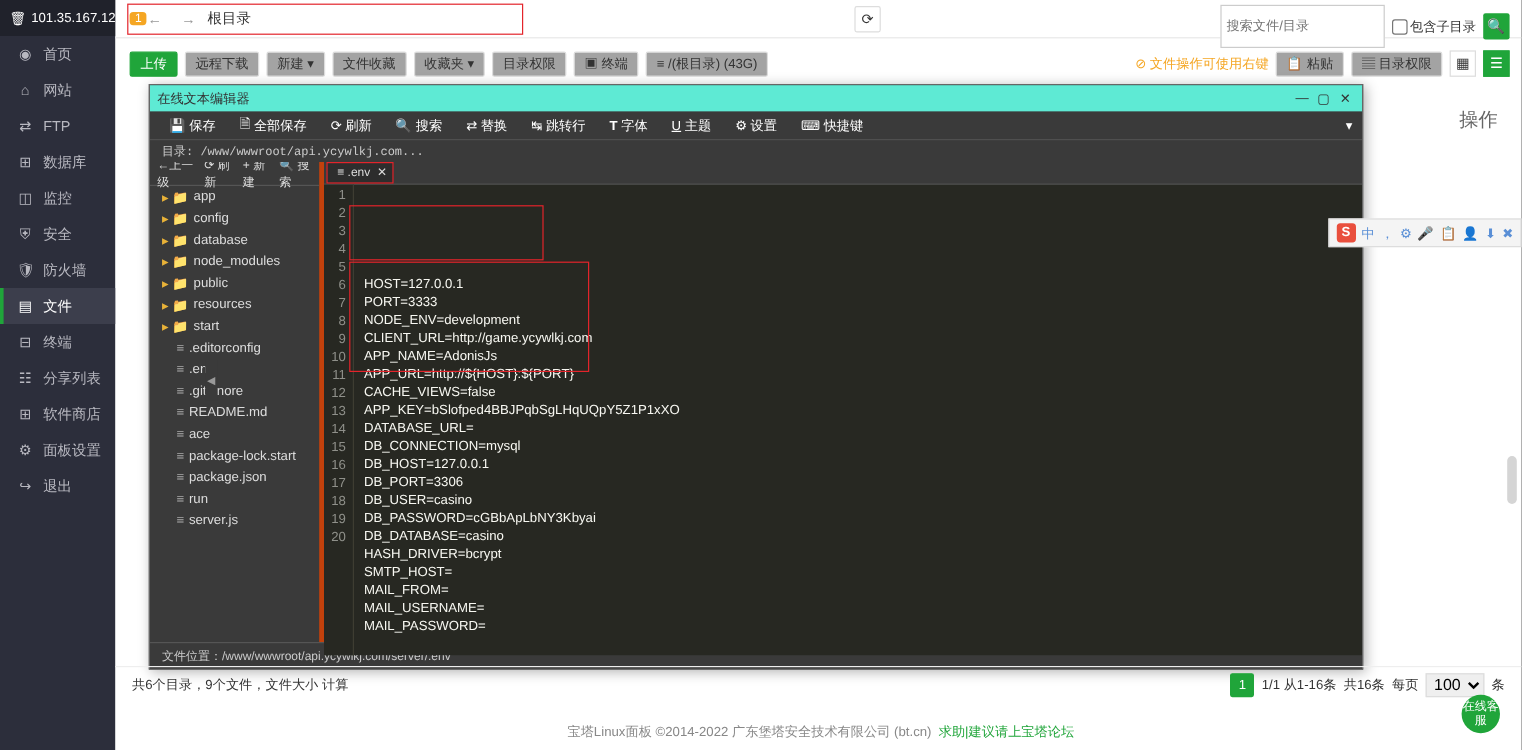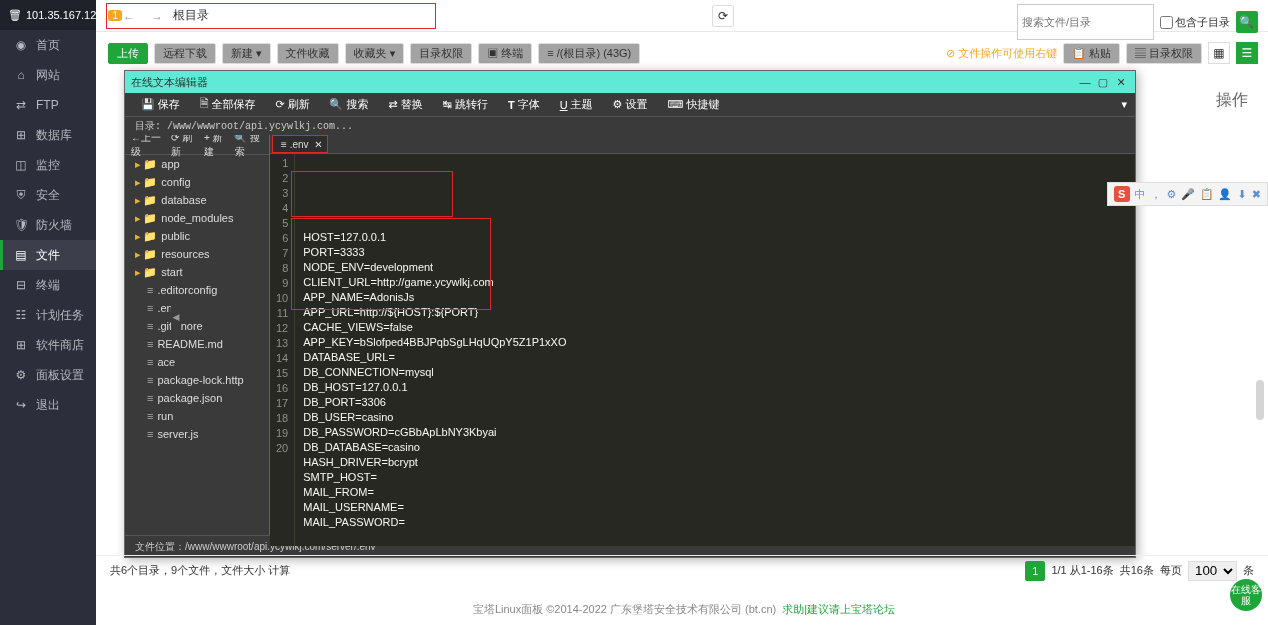--- a/index.html
+++ b/index.html
@@ -28,21 +28,21 @@
 .icon-view { border: 1px solid #ddd; width: 22px; height: 22px; display: flex; align-items: center; justify-content: center; cursor: pointer; }
 .icon-view.active { background: #20a53a; color: #fff; border-color: #20a53a; }
 .editor { position: absolute; top: 70px; left: 28px; width: 1012px; height: 488px; background: #3a3a3a; border: 1px solid #666; box-shadow: 2px 2px 10px rgba(0,0,0,.3); }
 .editor-title { height: 22px; background: #5eead4; display: flex; align-items: center; padding: 0 6px; font-size: 11px; justify-content: space-between; }
 .wctl { display: flex; gap: 2px; }
 .wctl span { width: 16px; height: 14px; display: flex; align-items: center; justify-content: center; cursor: pointer; font-size: 11px; }
 .ed-toolbar { height: 24px; background: #3a3a3a; display: flex; align-items: center; color: #fff; font-size: 11px; padding: 0 8px; gap: 4px; border-bottom: 1px solid #555; }
 .ed-tb { padding: 0 8px; display: flex; align-items: center; gap: 3px; cursor: pointer; }
 .ed-path { height: 18px; background: #3a3a3a; color: #ccc; font-size: 10px; padding: 0 10px; display: flex; align-items: center; font-family: Liberation Mono, monospace; }
 .ed-body { display: flex; height: 400px; }
-.filetree { width: 145px; background: #3a3a3a; border-right: 1px solid #c2410c; color: #ddd; font-size: 11px; overflow: auto; }
+.filetree { width: 145px; background: #3a3a3a; border-right: 4px solid #c2410c; color: #ddd; font-size: 11px; overflow: auto; }
 .ft-top { height: 20px; display: flex; align-items: center; gap: 8px; padding: 0 6px; border-bottom: 1px solid #555; font-size: 10px; }
 .ft-item { height: 18px; display: flex; align-items: center; padding-left: 10px; gap: 4px; cursor: pointer; }
 .ft-item.indent { padding-left: 22px; }
 .fld { color: #e8b238; }
 .fil { color: #aaa; }
 .tabbar { height: 22px; display: flex; align-items: center; background: #3a3a3a; border-bottom: 1px solid #555; }
 .tab { border: 1px solid #e3242b; height: 18px; padding: 0 18px 0 8px; display: flex; align-items: center; color: #ddd; font-size: 10px; margin-left: 2px; position: relative; background: #2d2d2d; }
 .tab .cls { position: absolute; right: 4px; cursor: pointer; }
 .codewrap { flex: 1; background: #272822; position: relative; }
 .code { display: flex; font-family: Consolas, monospace; font-size: 11px; color: #f8f8f2; line-height: 15px; white-space: pre; }
@@ -50,21 +50,21 @@
 .lines { padding: 16px 8px; position: relative; }
 .hl-red { position: absolute; border: 1px solid #e3242b; pointer-events: none; }
 .ed-status { height: 22px; background: #3a3a3a; color: #ccc; font-size: 10px; display: flex; align-items: center; justify-content: space-between; padding: 0 10px; border-top: 1px solid #555; }
 .footer-row { position: absolute; left: 96px; bottom: 40px; right: 0; height: 30px; display: flex; align-items: center; justify-content: space-between; padding: 0 14px; font-size: 11px; border-top: 1px solid #eee; }
 .pager { display: flex; align-items: center; gap: 6px; }
 .pg { border: 1px solid #ddd; padding: 0 6px; height: 20px; display: flex; align-items: center; border-radius: 2px; }
 .pg.cur { background: #20a53a; color: #fff; border-color: #20a53a; }
 .sel { border: 1px solid #ddd; height: 20px; padding: 0 2px; }
 .copyright { position: absolute; left: 100px; bottom: 8px; right: 0; text-align: center; font-size: 11px; color: #888; }
 .copyright a { color: #20a53a; text-decoration: none; padding-left: 6px; }
-.fab { position: absolute; right: 6px; bottom: 14px; width: 32px; height: 32px; border-radius: 16px; background: #20a53a; color: #fff; display: flex; align-items: center; justify-content: center; font-size: 10px; text-align: center; line-height: 11px; cursor: pointer; }
+.fab { position: absolute; right: 18px; bottom: 14px; width: 32px; height: 32px; border-radius: 16px; background: #20a53a; color: #fff; display: flex; align-items: center; justify-content: center; font-size: 10px; text-align: center; line-height: 11px; cursor: pointer; }
 .imebar { position: absolute; right: 0; top: 182px; background: #f4f4f4; border: 1px solid #ddd; padding: 3px 6px; display: flex; gap: 5px; align-items: center; font-size: 11px; }
 .imebar .s { width: 16px; height: 16px; background: #e94f3d; border-radius: 3px; color: #fff; display: flex; align-items: center; justify-content: center; font-weight: bold; }
 .imebar span { color: #5a8fd6; cursor: pointer; }
 .collapse { position: absolute; left: 171px; top: 300px; width: 10px; height: 34px; background: #3a3a3a; color: #999; display: flex; align-items: center; justify-content: center; cursor: pointer; font-size: 9px; z-index: 5; }
 .ops-col { position: absolute; right: 20px; top: 90px; font-size: 16px; color: #666; }
 .scroll-ind { position: absolute; right: 4px; top: 380px; width: 8px; height: 40px; background: #d5d5d5; border-radius: 4px; }
 </style>
 </head>
 <body>
 
@@ -106,21 +106,21 @@
       <div class="item active">
         <span class="icn">▤</span>
         <span>文件</span>
       </div>
       <div class="item">
         <span class="icn">⊟</span>
         <span>终端</span>
       </div>
       <div class="item">
         <span class="icn">☷</span>
-        <span>计划任务</span>
+        <span>分享列表</span>
       </div>
       <div class="item">
         <span class="icn">⊞</span>
         <span>软件商店</span>
       </div>
       <div class="item">
         <span class="icn">⚙</span>
         <span>面板设置</span>
       </div>
       <div class="item">
@@ -251,21 +251,21 @@
             <div class="ft-item indent">
               <span class="fil">≡</span> 
               <span>README.md</span>
             </div>
             <div class="ft-item indent">
               <span class="fil">≡</span> 
               <span>ace</span>
             </div>
             <div class="ft-item indent">
               <span class="fil">≡</span> 
-              <span>package-lock.http</span>
+              <span>package-lock.start</span>
             </div>
             <div class="ft-item indent">
               <span class="fil">≡</span> 
               <span>package.json</span>
             </div>
             <div class="ft-item indent">
               <span class="fil">≡</span> 
               <span>run</span>
             </div>
             <div class="ft-item indent">

